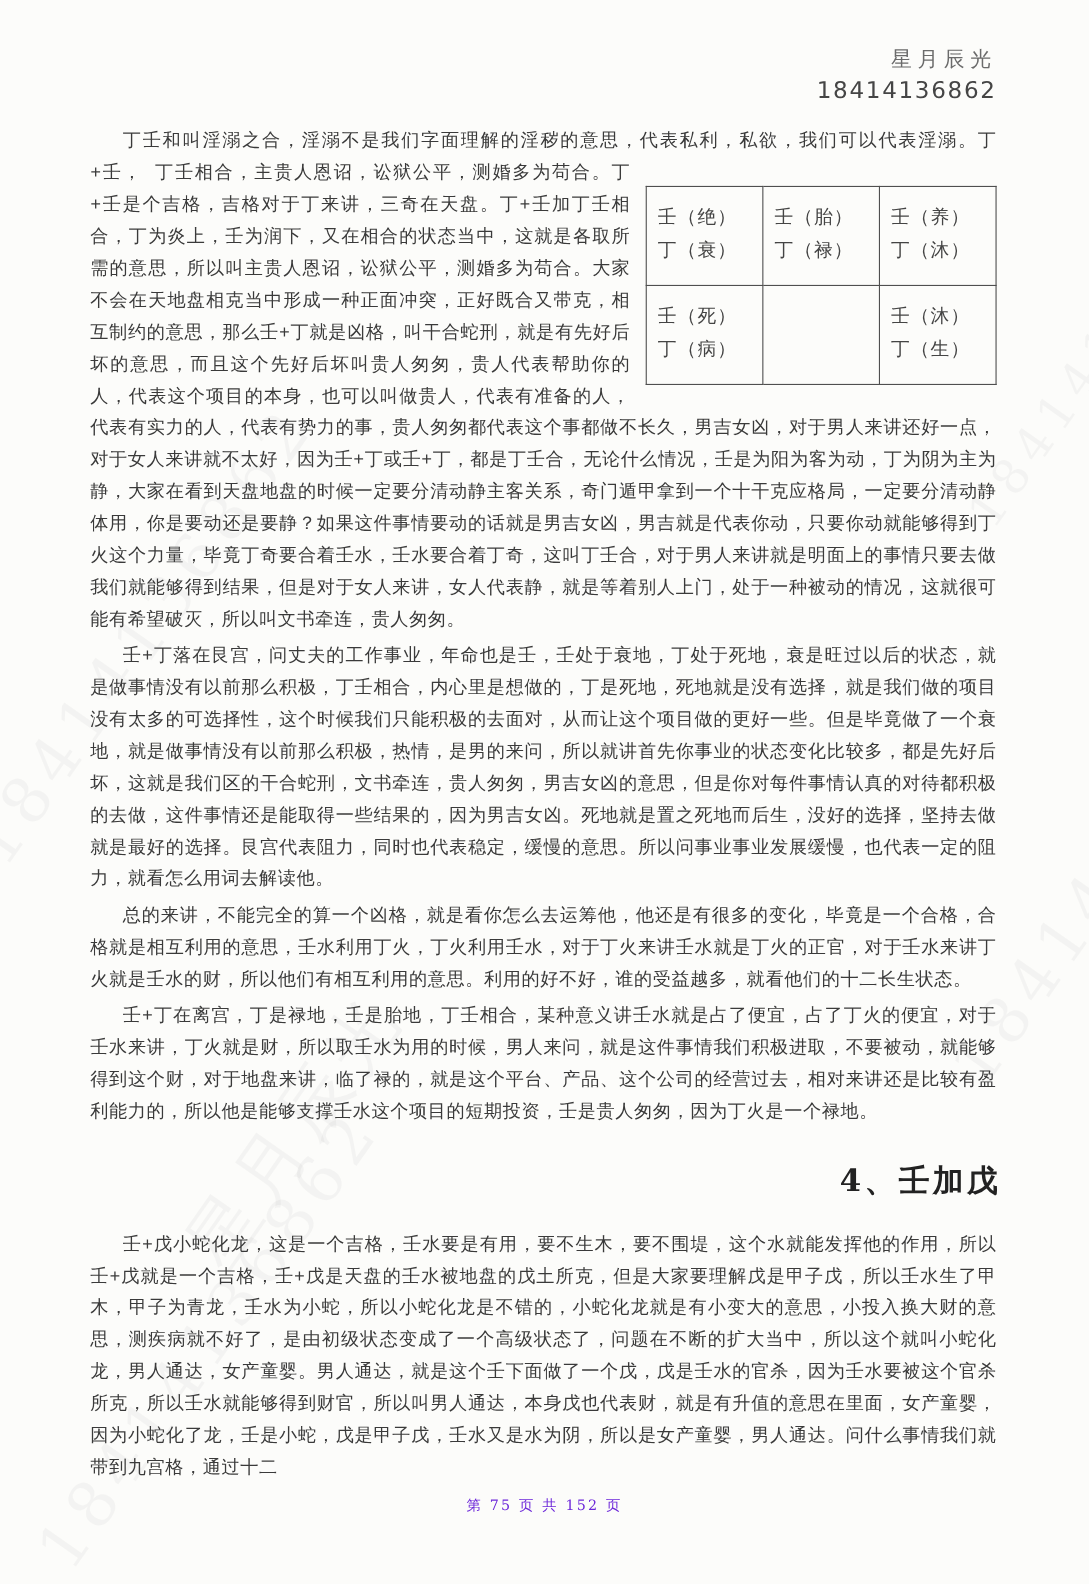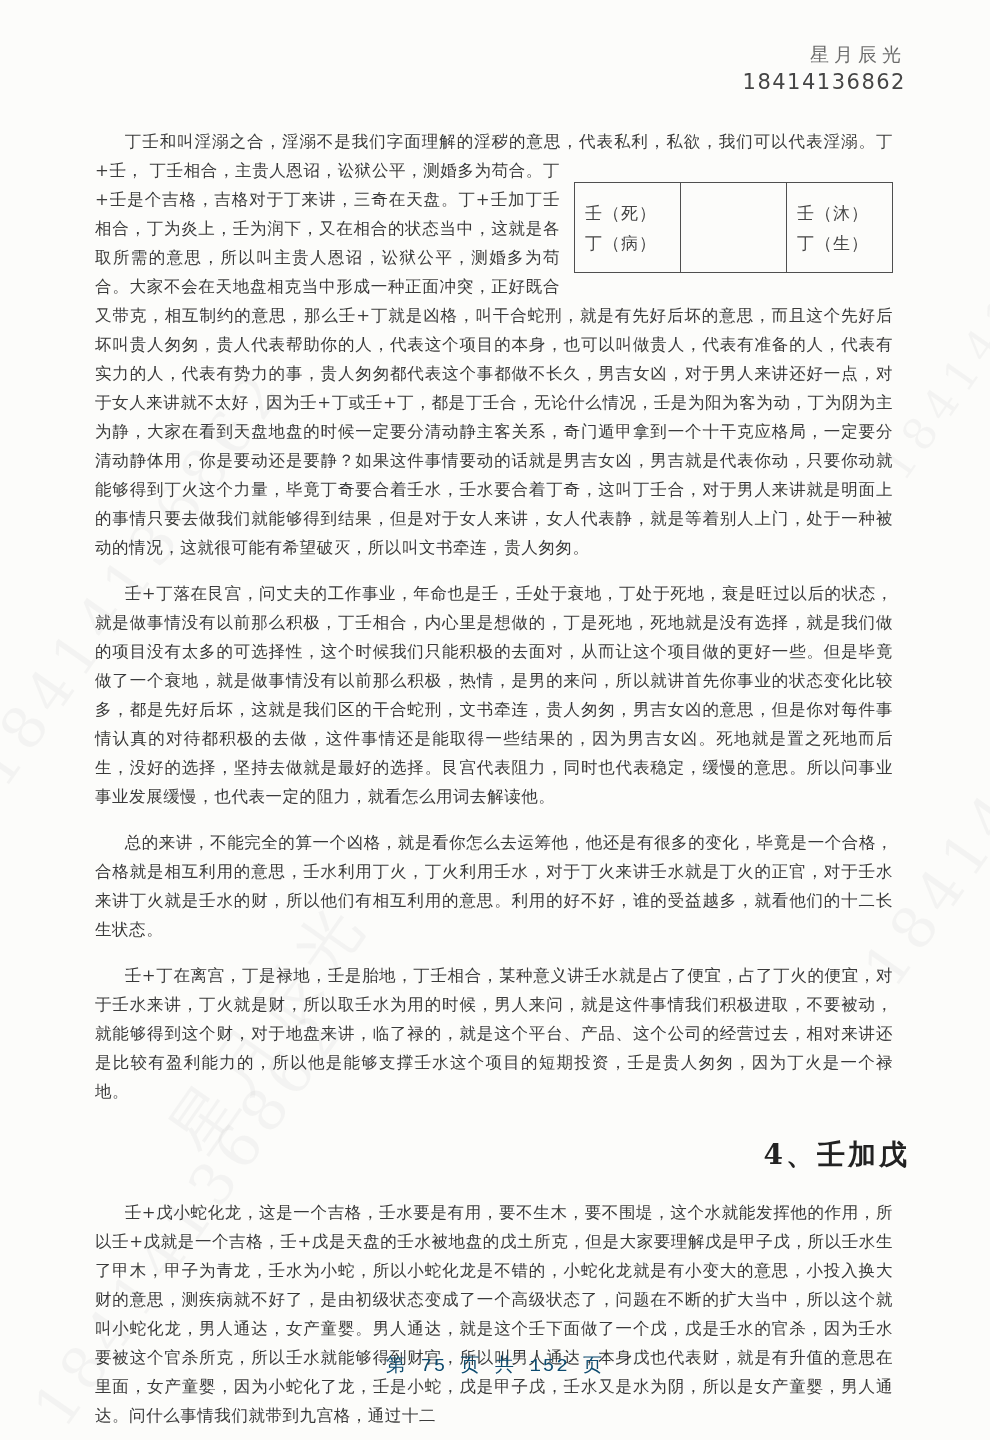--- a/index.html
+++ b/index.html
@@ -48,27 +48,28 @@
     letter-spacing:1.5px;
     font-family:"DejaVu Sans","Liberation Sans",sans-serif;
   }
 
   .content {
     position:absolute;
     top:110px; left:78px;
     width:832px;
   }
   .para {
-    margin:17px;
+    margin:4px;
     font-size:16.5px;
     line-height:29px;
     letter-spacing:0.55px;
     text-align:justify;
     text-indent:1.8em;
     color:#3a3a3a;
+    font-family:Liberation Mono, monospace;
   }
 
   table.nine-grid {
     float:right;
     width:286px;
     margin:26px 0 12px 14px;
     border-collapse:collapse;
     table-layout:fixed;
   }
   table.nine-grid td {
@@ -93,24 +94,23 @@
     font-weight:bold;
     letter-spacing:3px;
     color:#222;
   }
 
   .footer {
     position:absolute;
     left:0; bottom:62px;
     width:100%;
     text-align:center;
-    font-size:19px;
-    color:#0c4a6e;
+    font-size:13px;
+    color:#6d28d9;
     letter-spacing:2px;
-    font-family:Liberation Mono, monospace;
   }
 </style>
 </head>
 <body>
 
 <div class="page">
 
   <div class="wm wm1">18414136862</div>
   <div class="wm wm2">18414136862</div>
   <div class="wm wm3">18414136862</div>
@@ -121,20 +121,34 @@
     <div class="brand">星月辰光</div>
     <div class="phone">18414136862</div>
   </div>
 
   <div class="content">
 
     <div class="para">
       <span>丁壬和叫淫溺之合，淫溺不是我们字面理解的淫秽的意思，代表私利，私欲，我们可以代表淫溺。丁+壬，</span>
       <table class="nine-grid">
         <tbody>
+          <tr>
+            <td>
+              <span class="cl">壬（绝）</span>
+              <span class="cl">丁（衰）</span>
+            </td>
+            <td>
+              <span class="cl">壬（胎）</span>
+              <span class="cl">丁（禄）</span>
+            </td>
+            <td>
+              <span class="cl">壬（养）</span>
+              <span class="cl">丁（沐）</span>
+            </td>
+          </tr>
           <tr>
             <td>
               <span class="cl">壬（死）</span>
               <span class="cl">丁（病）</span>
             </td>
             <td>
               <span class="cl"></span>
               <span class="cl"></span>
             </td>
             <td>

